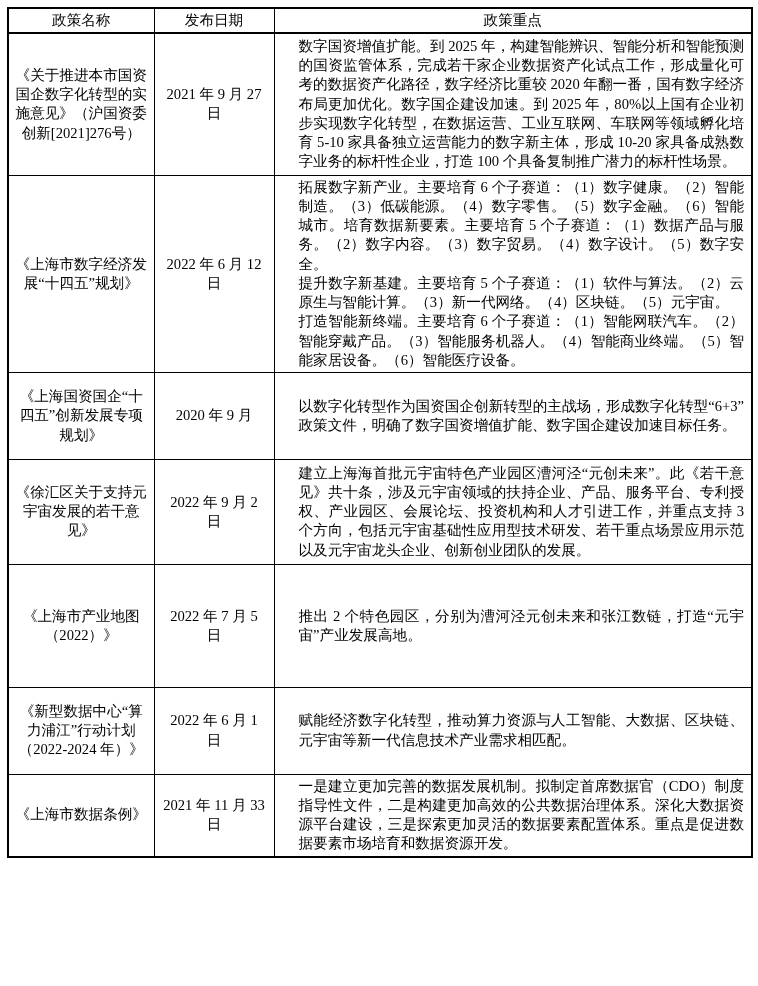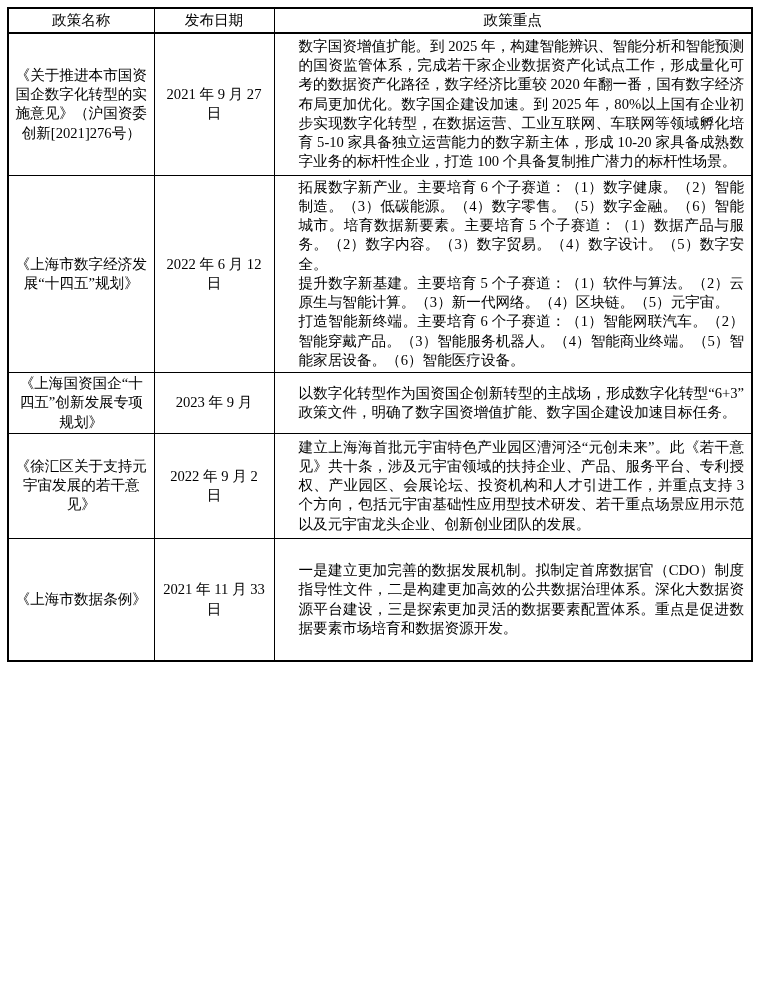--- a/index.html
+++ b/index.html
@@ -38,21 +38,21 @@
   thead th {
     height: 25px;
     text-align: center;
     vertical-align: middle;
     border-bottom: 2px solid #000;
     padding: 0 4px;
   }
   td.cell-name {
     text-align: center;
     vertical-align: middle;
-    padding: 1px 6px;
+    padding: 14px 6px;
   }
   td.cell-date {
     text-align: center;
     vertical-align: middle;
     padding: 1px 8px;
   }
   td.cell-points {
     text-align: justify;
     vertical-align: middle;
     padding: 2px 7px 2px 24px;
@@ -99,30 +99,44 @@
         <td class="cell-name">《上海市数字经济发展“十四五”规划》</td>
         <td class="cell-date">2022 年 6 月 12 日</td>
         <td class="cell-points">
             <div class="para">拓展数字新产业。主要培育 6 个子赛道：（1）数字健康。（2）智能制造。（3）低碳能源。（4）数字零售。（5）数字金融。（6）智能城市。培育数据新要素。主要培育 5 个子赛道：（1）数据产品与服务。（2）数字内容。（3）数字贸易。（4）数字设计。（5）数字安全。</div>
             <div class="para">提升数字新基建。主要培育 5 个子赛道：（1）软件与算法。（2）云原生与智能计算。（3）新一代网络。（4）区块链。（5）元宇宙。</div>
             <div class="para">打造智能新终端。主要培育 6 个子赛道：（1）智能网联汽车。（2）智能穿戴产品。（3）智能服务机器人。（4）智能商业终端。（5）智能家居设备。（6）智能医疗设备。</div>
           </td>
       </tr>
       <tr>
         <td class="cell-name">《上海国资国企“十四五”创新发展专项规划》</td>
-        <td class="cell-date">2023 年 9 月</td>
+        <td class="cell-date">2020 年 9 月</td>
         <td class="cell-points">
             <div class="para">以数字化转型作为国资国企创新转型的主战场，形成数字化转型“6+3”政策文件，明确了数字国资增值扩能、数字国企建设加速目标任务。</div>
           </td>
       </tr>
       <tr>
         <td class="cell-name">《徐汇区关于支持元宇宙发展的若干意见》</td>
         <td class="cell-date">2022 年 9 月 2 日</td>
         <td class="cell-points">
             <div class="para">建立上海海首批元宇宙特色产业园区漕河泾“元创未来”。此《若干意见》共十条，涉及元宇宙领域的扶持企业、产品、服务平台、专利授权、产业园区、会展论坛、投资机构和人才引进工作，并重点支持 3 个方向，包括元宇宙基础性应用型技术研发、若干重点场景应用示范以及元宇宙龙头企业、创新创业团队的发展。</div>
+          </td>
+      </tr>
+      <tr>
+        <td class="cell-name">《上海市产业地图（2022）》</td>
+        <td class="cell-date">2022 年 7 月 5 日</td>
+        <td class="cell-points">
+            <div class="para">推出 2 个特色园区，分别为漕河泾元创未来和张江数链，打造“元宇宙”产业发展高地。</div>
+          </td>
+      </tr>
+      <tr>
+        <td class="cell-name">《新型数据中心“算力浦江”行动计划（2022-2024 年）》</td>
+        <td class="cell-date">2022 年 6 月 1 日</td>
+        <td class="cell-points">
+            <div class="para">赋能经济数字化转型，推动算力资源与人工智能、大数据、区块链、元宇宙等新一代信息技术产业需求相匹配。</div>
           </td>
       </tr>
       <tr>
         <td class="cell-name">《上海市数据条例》</td>
         <td class="cell-date">2021 年 11 月 33 日</td>
         <td class="cell-points">
             <div class="para">一是建立更加完善的数据发展机制。拟制定首席数据官（CDO）制度指导性文件，二是构建更加高效的公共数据治理体系。深化大数据资源平台建设，三是探索更加灵活的数据要素配置体系。重点是促进数据要素市场培育和数据资源开发。</div>
           </td>
       </tr>
     </tbody>

